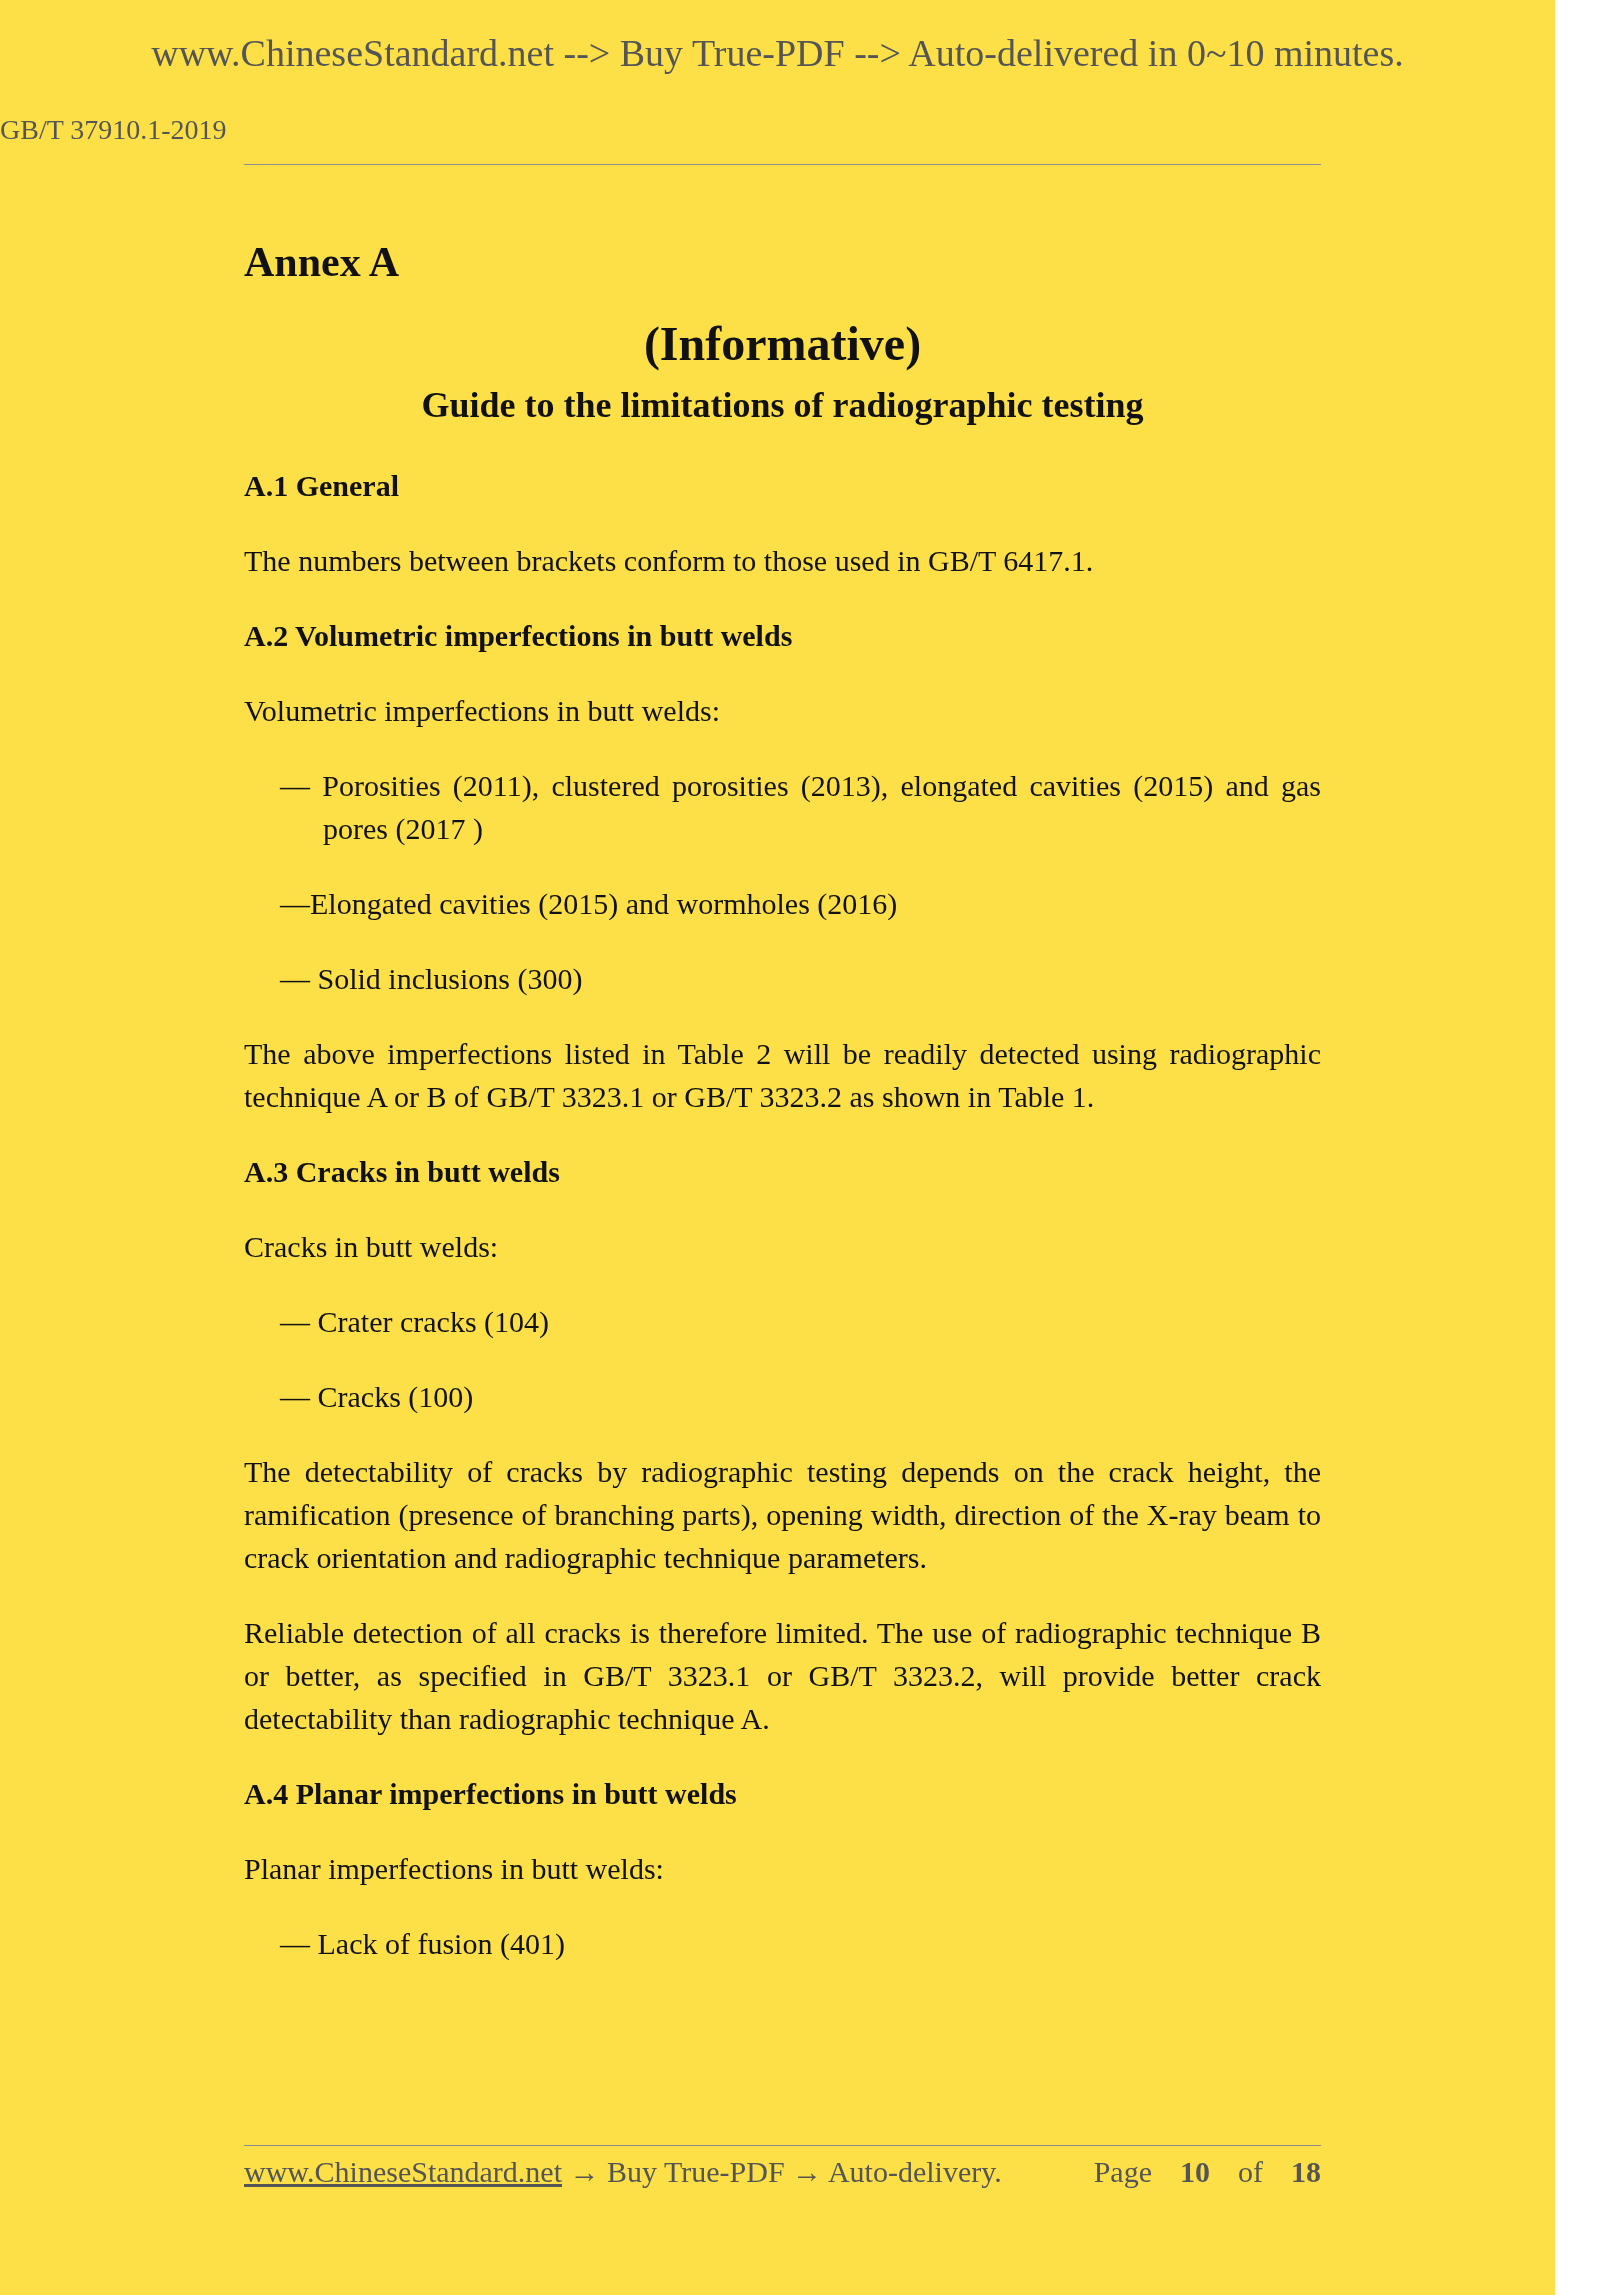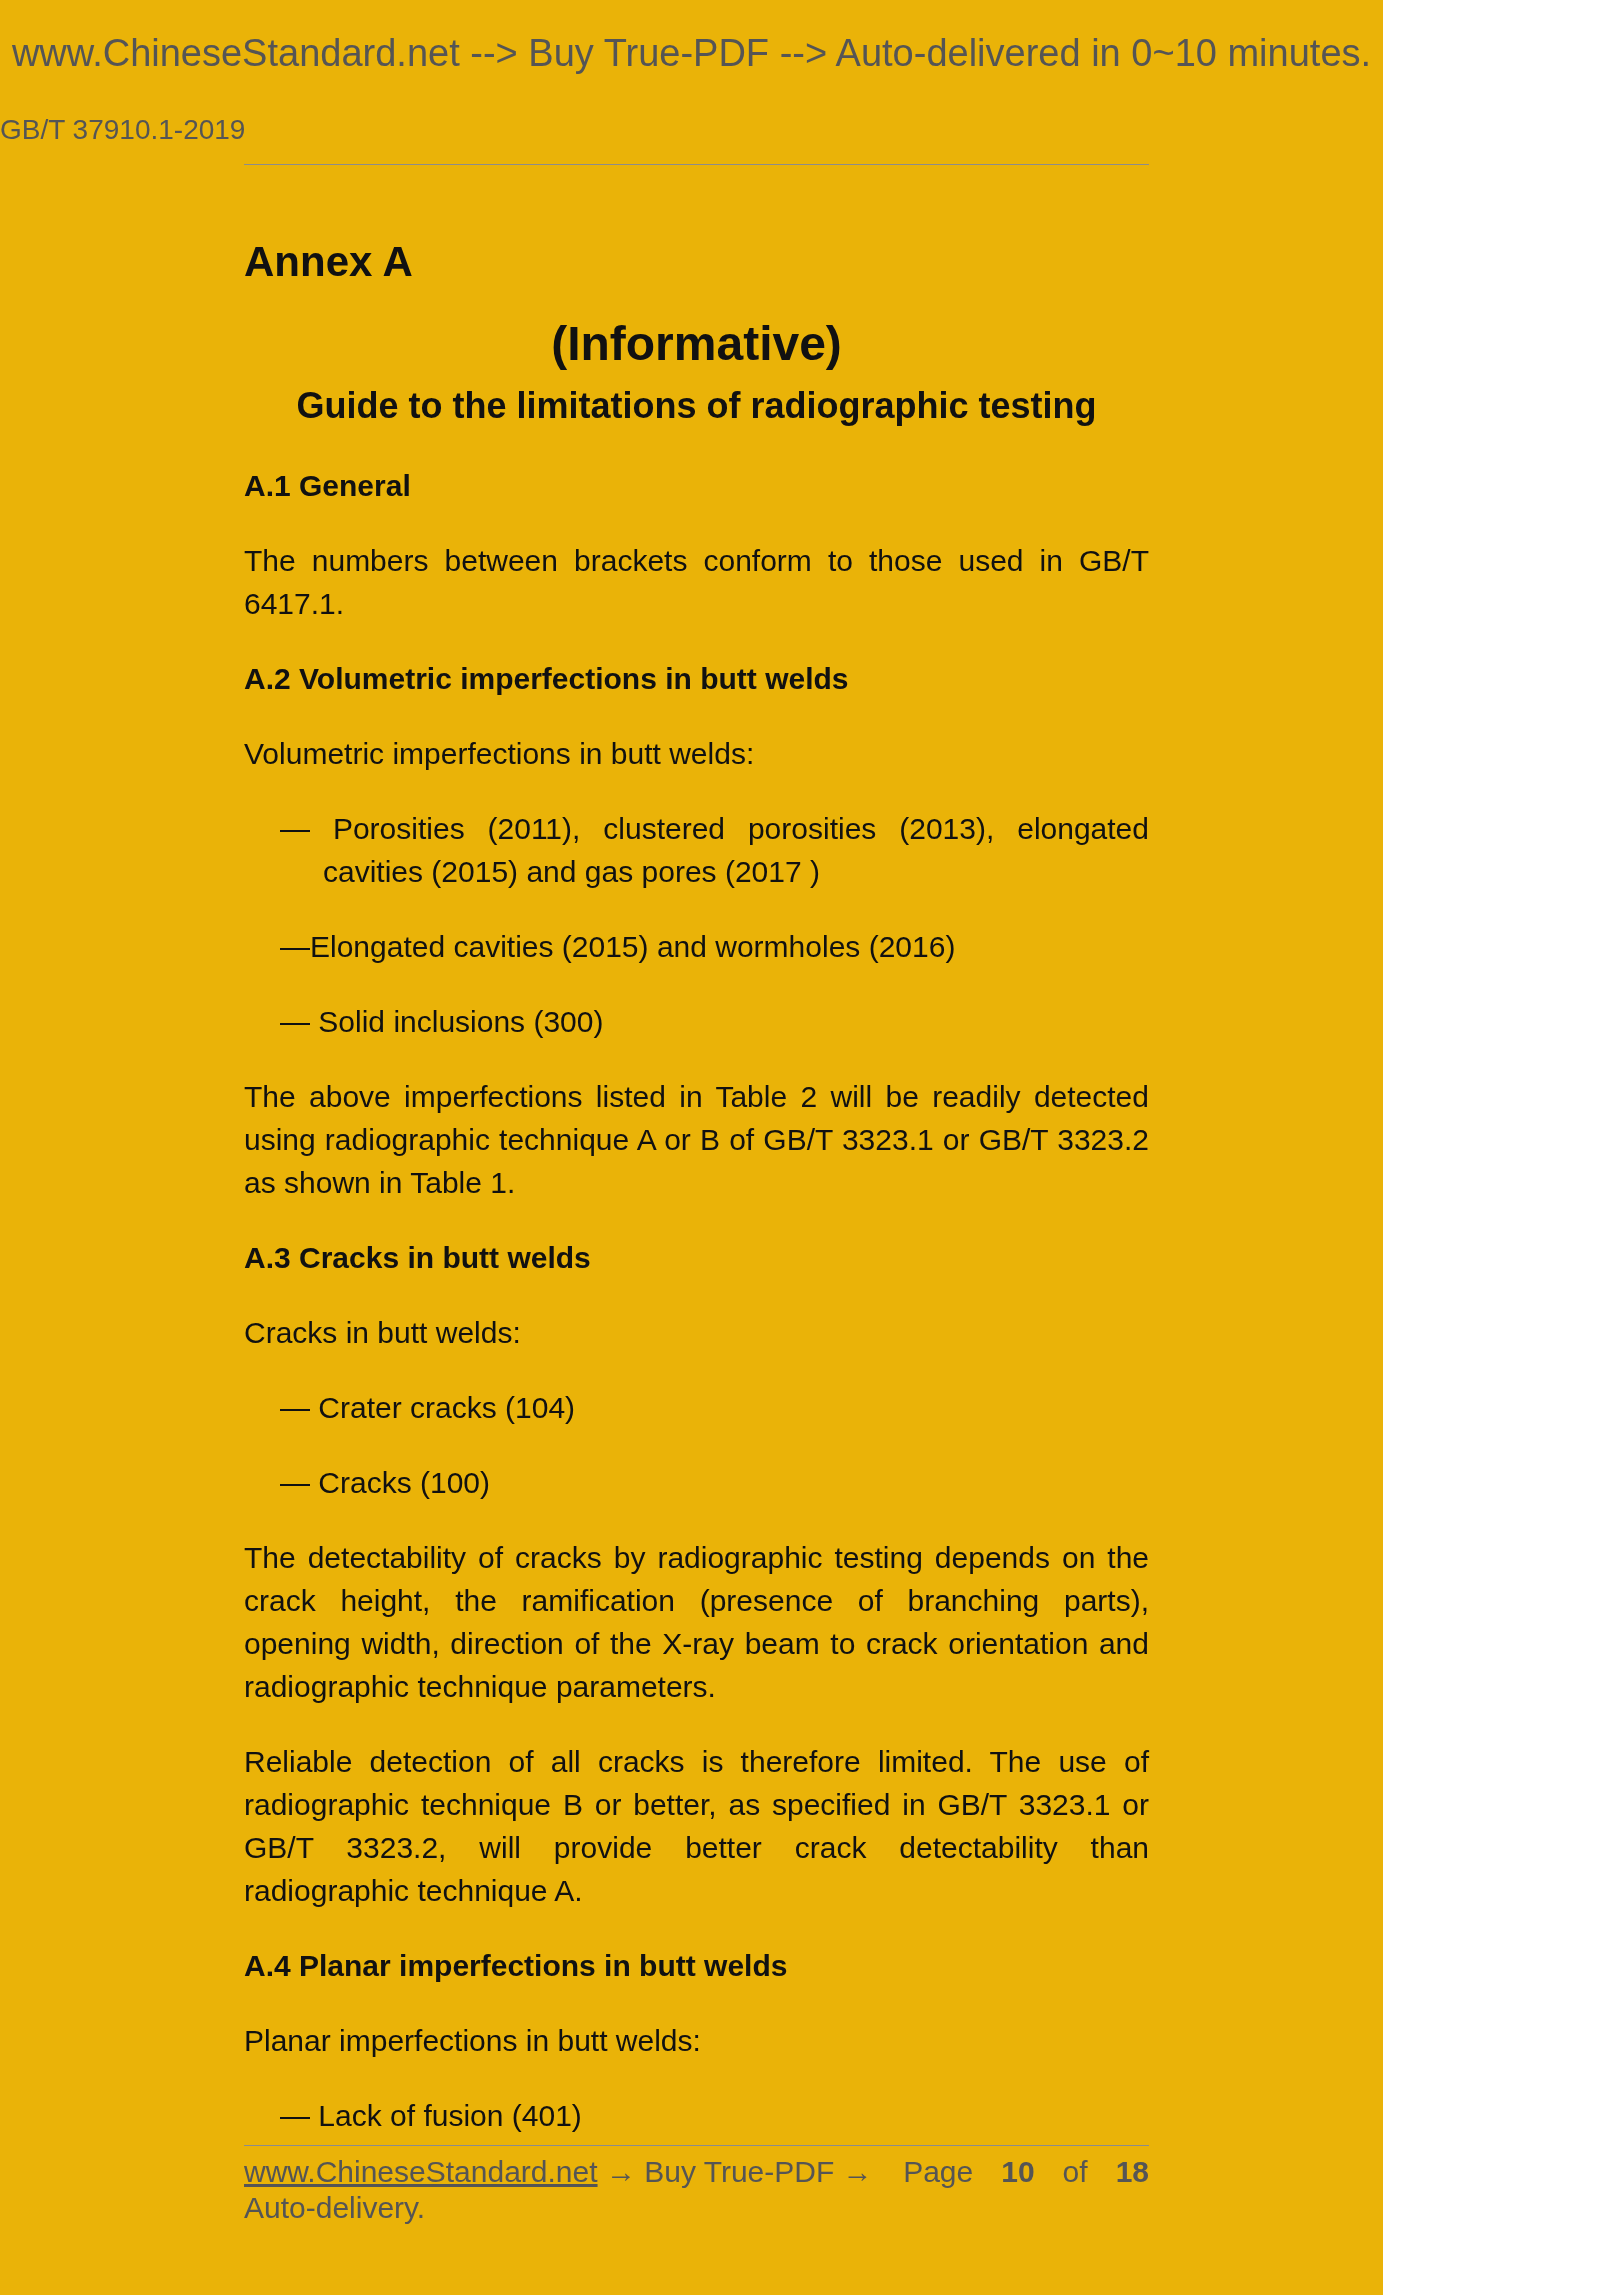--- a/index.html
+++ b/index.html
@@ -1,22 +1,22 @@
 <!DOCTYPE html>
 <html style="font-size:13.3px"><head>
 <meta charset="utf-8">
 <style>
   html, body { margin: 0; padding: 0; background: #ffffff; }
   .page {
     position: relative;
-    width: 1383px;
+    width: 1555px;
     height: 2295px;
-    background: #eab308;
+    background: #fde047;
     overflow: hidden;
-    font-family: Liberation Sans, sans-serif;
+    font-family: Liberation Serif, serif;
     color: #111111;
   }
   .col { margin-left: 244px; margin-right: 234px; }
 
   
   .tagline {
     padding-top: 32px;
     text-align: center;
     font-size: 38px;
     line-height: 1.15;
@@ -72,21 +72,21 @@
   .footer {
     position: absolute;
     top: 2145px;
     left: 244px;
     right: 234px;
     border-top: 1.7px solid #8c8c8c;
     padding-top: 8.3px;
   }
   .footer-row {
     display: flex;
-    justify-content: flex-start;
+    justify-content: space-between;
     align-items: baseline;
     font-size: 30px;
     line-height: 1.2;
     color: #555555;
   }
   .site { text-decoration: underline; cursor: pointer; }
   .pageinfo { display: flex; gap: 28px; }
   .pageinfo b { font-weight: bold; }
 </style>
 </head>

